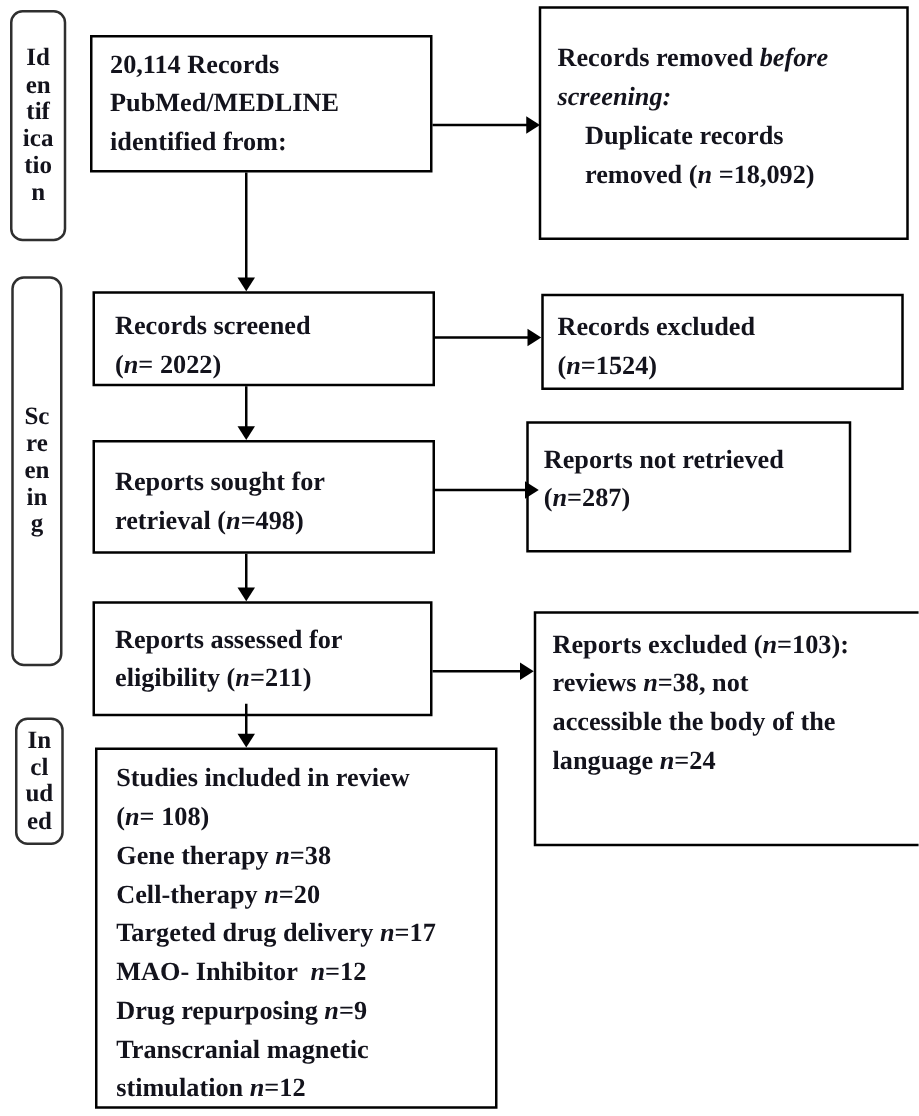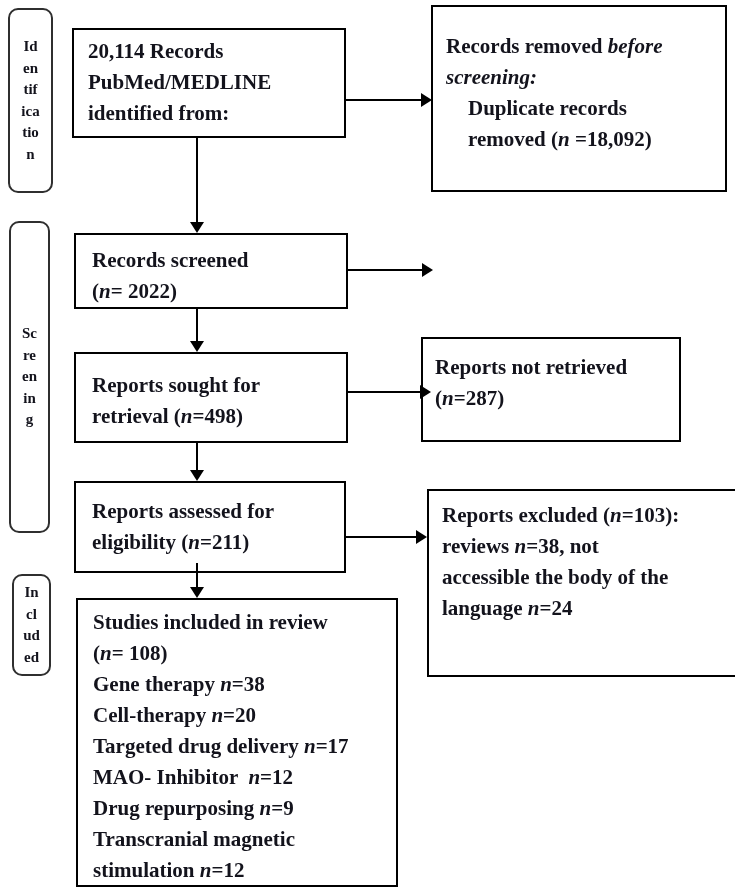--- a/index.html
+++ b/index.html
@@ -8,21 +8,21 @@
     font-family:"Liberation Serif","DejaVu Serif",serif;
     font-weight:bold;color:#13131c;overflow:hidden;
   }
   .fbox{
     position:absolute;border:2px solid #000000;background:#ffffff;
     font-size:21px;line-height:31px;box-sizing:border-box;
   }
   .stage{
     position:absolute;border:2px solid #2f2f2f;border-radius:10px;background:#ffffff;
     display:flex;flex-direction:column;align-items:center;justify-content:center;
-    font-size:15px;line-height:21.5px;text-align:center;box-sizing:border-box;
+    font-size:20px;line-height:21.5px;text-align:center;box-sizing:border-box;
   }
   .tline{white-space:pre;}
   .indent{padding-left:22px;}
   .it{font-style:italic;}
   .vline{position:absolute;width:2px;background:#000000;}
   .hline{position:absolute;height:2px;background:#000000;}
   .ah-d{position:absolute;width:0;height:0;
         border-left:7px solid transparent;border-right:7px solid transparent;
         border-top:11px solid #000000;}
   .ah-r{position:absolute;width:0;height:0;
@@ -112,20 +112,24 @@
       <div class="tline"><span>Transcranial magnetic</span></div>
       <div class="tline"><span>stimulation </span><span class="it">n</span><span>=12</span></div>
     </div>
 
   <div class="fbox" id="box-removed">
       <div class="tline"><span>Records removed </span><span class="it">before</span></div>
       <div class="tline"><span class="it">screening:</span></div>
       <div class="tline indent"><span>Duplicate records</span></div>
       <div class="tline indent"><span>removed (</span><span class="it">n</span><span> =18,092)</span></div>
     </div>
+  <div class="fbox" id="box-excluded">
+      <div class="tline"><span>Records excluded</span></div>
+      <div class="tline"><span>(</span><span class="it">n</span><span>=1524)</span></div>
+    </div>
   <div class="fbox" id="box-not-retrieved">
       <div class="tline"><span>Reports not retrieved</span></div>
       <div class="tline"><span>(</span><span class="it">n</span><span>=287)</span></div>
     </div>
   <div class="fbox" id="box-reports-excluded">
       <div class="tline"><span>Reports excluded (</span><span class="it">n</span><span>=103):</span></div>
       <div class="tline"><span>reviews </span><span class="it">n</span><span>=38, not</span></div>
       <div class="tline"><span>accessible the body of the</span></div>
       <div class="tline"><span>language </span><span class="it">n</span><span>=24</span></div>
     </div>

